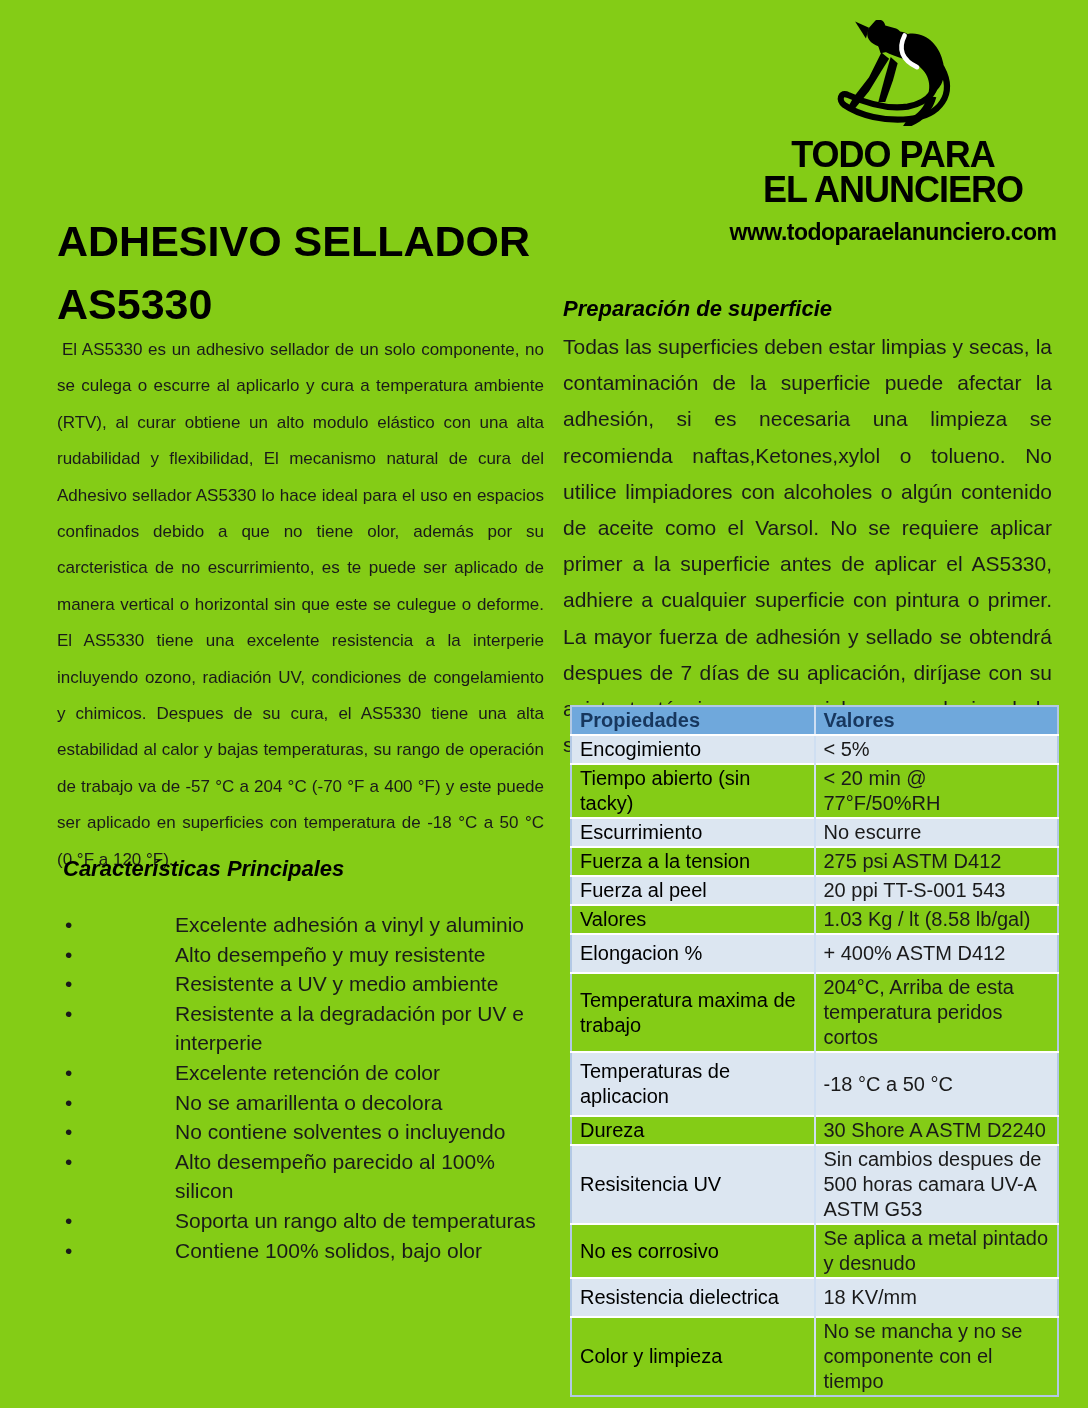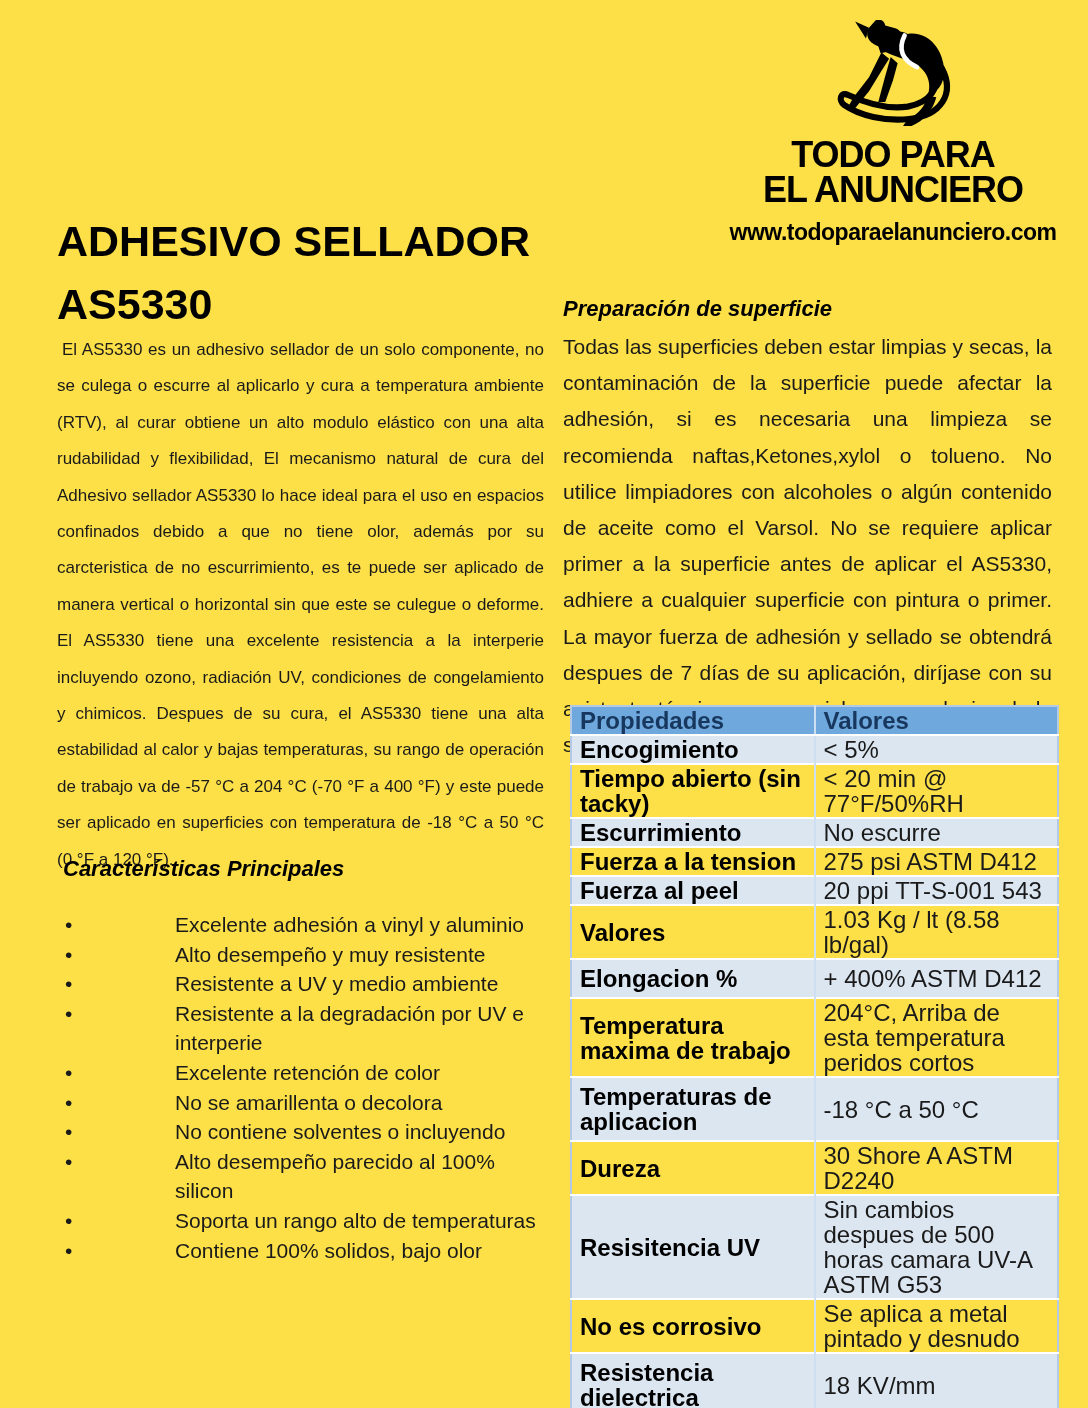--- a/index.html
+++ b/index.html
@@ -2,21 +2,21 @@
 <html><head>
 <meta charset="utf-8">
 <style>
   * { margin: 0; padding: 0; box-sizing: border-box; }
   html, body { background: #e8e8e8; }
   body { font-family: "Liberation Sans", sans-serif; color: #1a1a1a; }
   .page {
     position: relative;
     width: 1088px;
     height: 1408px;
-    background: #fde047;
+    background: #84cc16;
     margin: 0 auto;
     overflow: hidden;
   }
 
   
   .brand {
     position: absolute;
     left: 718px;
     top: 20px;
     width: 350px;
@@ -106,35 +106,35 @@
     left: 570px;
     top: 705px;
     width: 489px;
     border-collapse: collapse;
     table-layout: fixed;
     border: 2px solid #b3c9e5;
   }
   .props-table th, .props-table td {
     width: 50%;
     padding: 1px 8px;
-    font-size: 24px;
+    font-size: 20px;
     line-height: 25px;
     vertical-align: middle;
     border-left: 2px solid #cfdff2;
     text-align: left;
   }
   .props-table th:first-child, .props-table td:first-child { border-left: none; }
   .props-table thead th {
     background: #6fa8dc;
     color: #17375e;
     font-weight: 700;
     border-bottom: 2px solid #ffffff;
   }
   .props-table tbody tr { border-top: 2px solid #ffffff; }
-  .props-table td.label { font-weight: 700; color: #000; }
+  .props-table td.label { font-weight: 400; color: #000; }
   .props-table tbody tr:nth-child(odd) td { background: #dce6f1; }
   .props-table tbody tr:nth-child(7) td,
   .props-table tbody tr:nth-child(9) td,
   .props-table tbody tr:nth-child(13) td { padding-top: 6px; padding-bottom: 6px; }
   .props-table tbody tr:nth-child(2) td.value { vertical-align: bottom; }
 </style>
 </head>
 <body>
 
 <div class="page">

